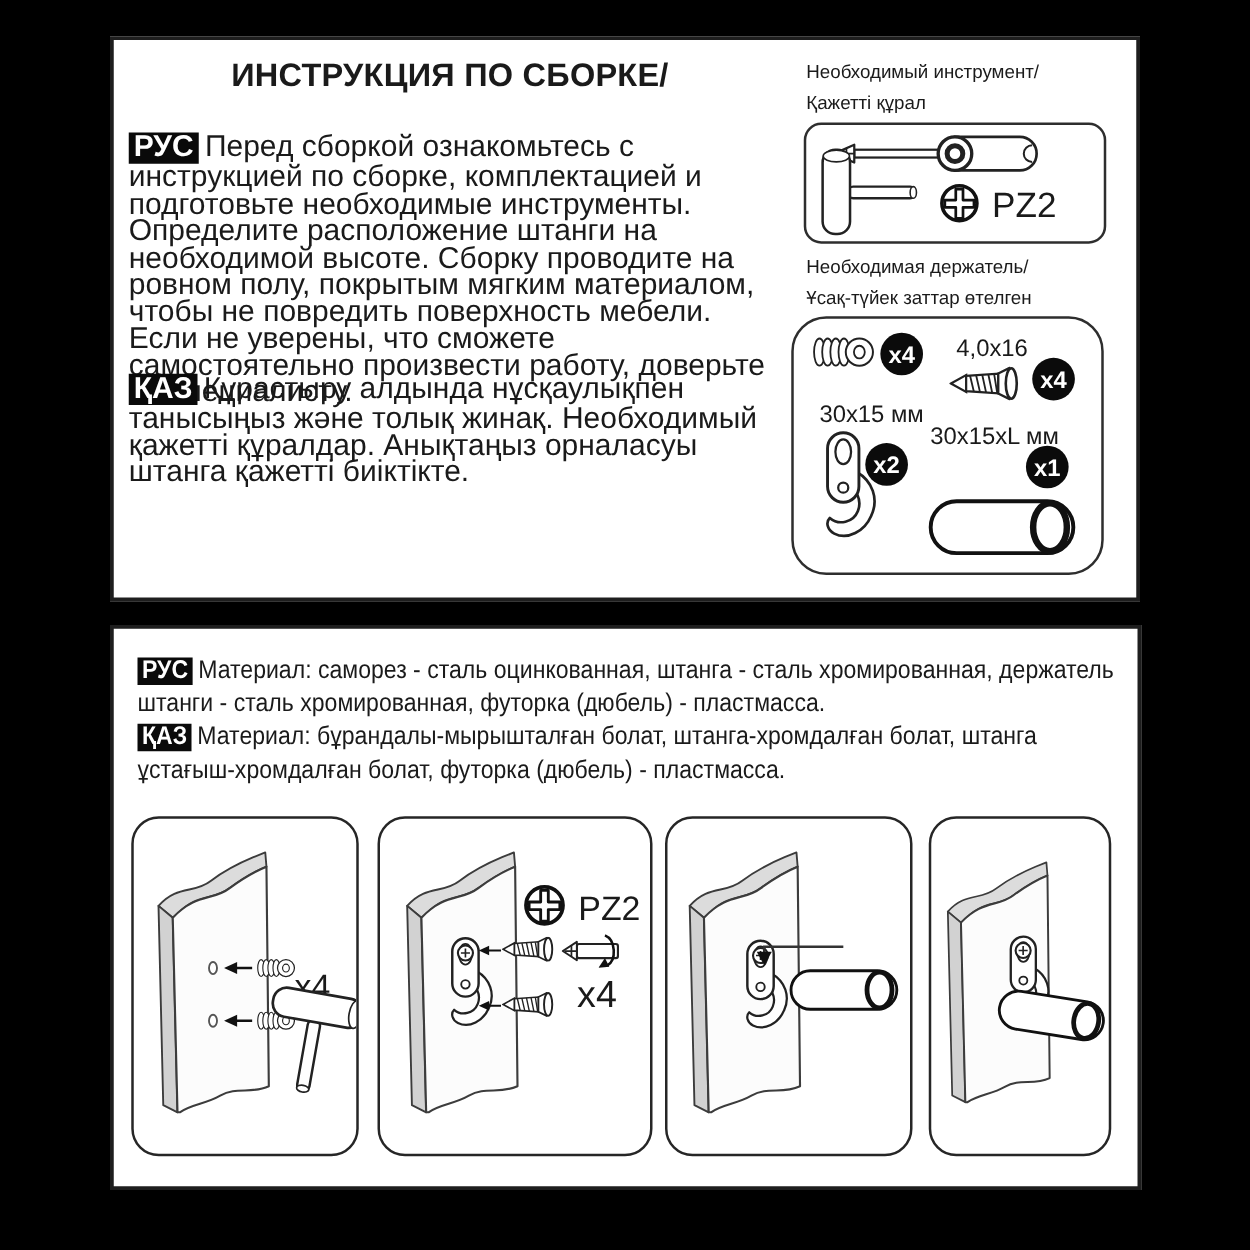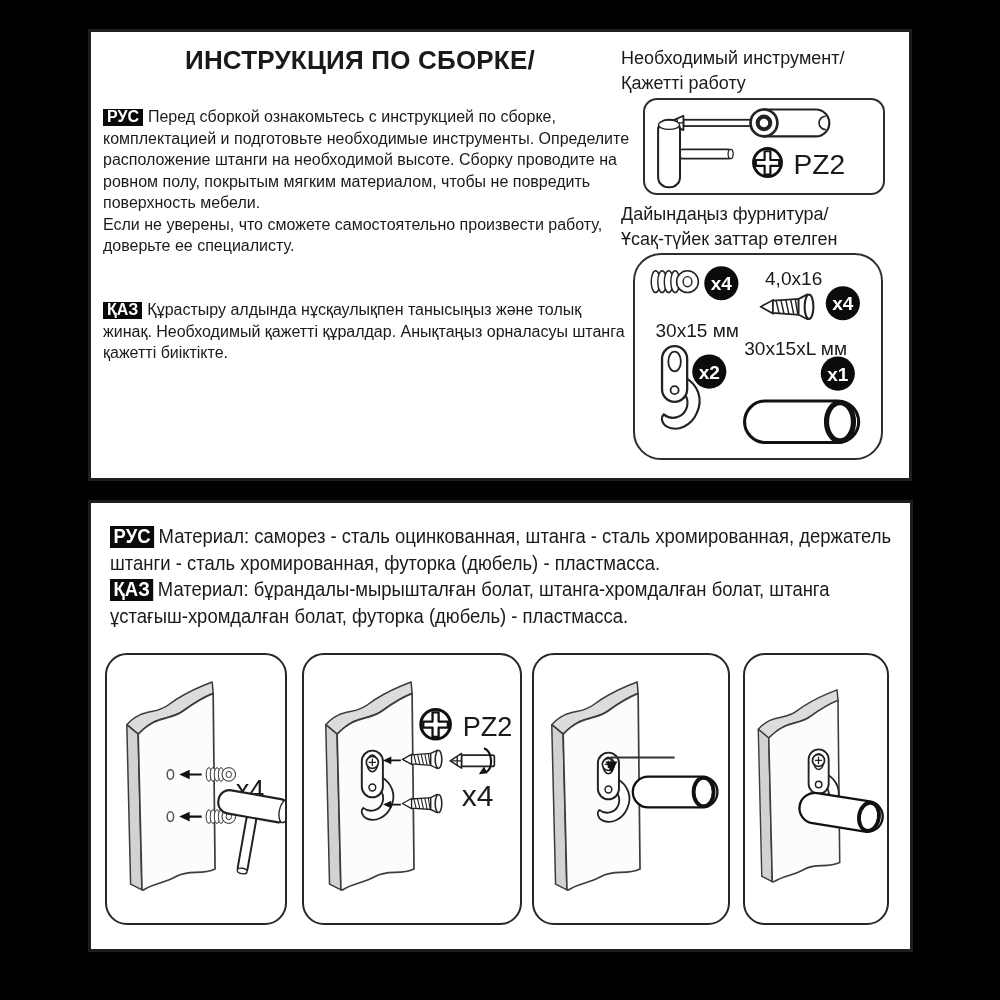--- a/index.html
+++ b/index.html
@@ -3,26 +3,26 @@
 <meta charset="utf-8">
 <style>
   html,body{margin:0;padding:0;background:#000;}
   .stage{position:relative;width:1000px;height:1000px;background:#000;overflow:hidden;
          font-family:"Liberation Sans",sans-serif;color:#1a1a1a;}
   .panel{position:absolute;background:#fff;border:3px solid #1e1e1e;box-sizing:border-box;}
   .top-panel{left:88px;top:29px;width:824px;height:452px;}
   .bottom-panel{left:88px;top:500px;width:825px;height:452px;}
   .abs{position:absolute;}
   .page-title{left:94px;top:14px;font-size:26px;line-height:28px;font-weight:bold;letter-spacing:.2px;margin:0;}
-  .body-text{font-size:16px;line-height:21.5px;margin:0;}
+  .body-text{font-size:24px;line-height:21.5px;margin:0;}
   .rus-para{left:12px;top:74px;width:528px;}
   .kaz-para{left:12px;top:267px;width:528px;}
   .badge{display:inline-block;background:#0a0a0a;color:#fff;font-weight:bold;
          padding:0 4px 1px 4px;line-height:1.02;margin-right:5px;}
-  .col-header{left:530px;font-size:18px;line-height:24.5px;}
+  .col-header{left:554px;font-size:15px;line-height:24.5px;}
   .tools-header{top:14px;}
   .hw-header{top:170px;}
   .illus-box{position:absolute;border:2.5px solid #2e2e2e;background:#fff;box-sizing:border-box;}
   .tool-box{left:552px;top:66px;width:242px;height:97px;border-radius:14px;}
   .hw-box{left:542px;top:221px;width:250px;height:207px;border-radius:28px;}
   .materials{left:19px;top:20px;width:880px;font-size:20.5px;line-height:26.5px;
              transform:scaleX(0.9);transform-origin:0 0;}
   .materials p{margin:0;}
   .step-box{position:absolute;top:150px;height:272px;border:2.5px solid #262626;
             border-radius:22px;background:#fff;box-sizing:border-box;overflow:hidden;}
@@ -106,32 +106,32 @@
 <div class="stage">
 
   <section class="panel top-panel">
 
     <h1 class="abs page-title"><span>ИНСТРУКЦИЯ ПО СБОРКЕ/</span><br></h1>
 
     <p class="abs body-text rus-para"><span class="badge">РУС</span><span>Перед сборкой ознакомьтесь с инструкцией по сборке, комплектацией и подготовьте необходимые инструменты. Определите расположение штанги на необходимой высоте. Сборку проводите на ровном полу, покрытым мягким материалом, чтобы не повредить поверхность мебели.</span><br><span>Если не уверены, что сможете самостоятельно произвести работу, доверьте ее специалисту.</span></p>
 
     <p class="abs body-text kaz-para"><span class="badge">ҚАЗ</span><span>Құрастыру алдында нұсқаулықпен танысыңыз және толық жинақ. Необходимый қажетті құралдар. Анықтаңыз орналасуы штанга қажетті биіктікте.</span><br></p>
 
-    <div class="abs col-header tools-header"><span>Необходимый инструмент/</span><br><span>Қажетті работу</span></div>
+    <div class="abs col-header tools-header"><span>Необходимый инструмент/</span><br><span>Қажетті құрал</span></div>
 
     <div class="illus-box tool-box">
       <svg viewBox="0 0 237 92">
         <use href="#sym-screwdriver" x="18" y="2" width="184" height="41"></use>
         <use href="#sym-mallet" x="8" y="16" width="84" height="74"></use>
         <use href="#sym-pz2" x="104" y="44" width="36" height="36"></use>
         <text x="148" y="73" font-size="28">PZ2</text>
       </svg>
     </div>
 
-    <div class="abs col-header hw-header"><span>Дайындаңыз фурнитура/</span><br><span>Ұсақ-түйек заттар өтелген</span></div>
+    <div class="abs col-header hw-header"><span>Необходимая держатель/</span><br><span>Ұсақ-түйек заттар өтелген</span></div>
 
     <div class="illus-box hw-box">
       <svg viewBox="0 0 245 202">
         <use href="#sym-dowel" x="14" y="12" width="52" height="29"></use>
         <circle cx="86" cy="28" r="17" fill="#0b0b0b"></circle>
         <text class="badge-num" x="86" y="35" font-size="19" text-anchor="middle">x4</text>
 
         <text x="158" y="30" font-size="19" text-anchor="middle">4,0x16</text>
         <use href="#sym-screw" x="124" y="38" width="56" height="27"></use>
         <circle cx="207" cy="48" r="17" fill="#0b0b0b"></circle>

